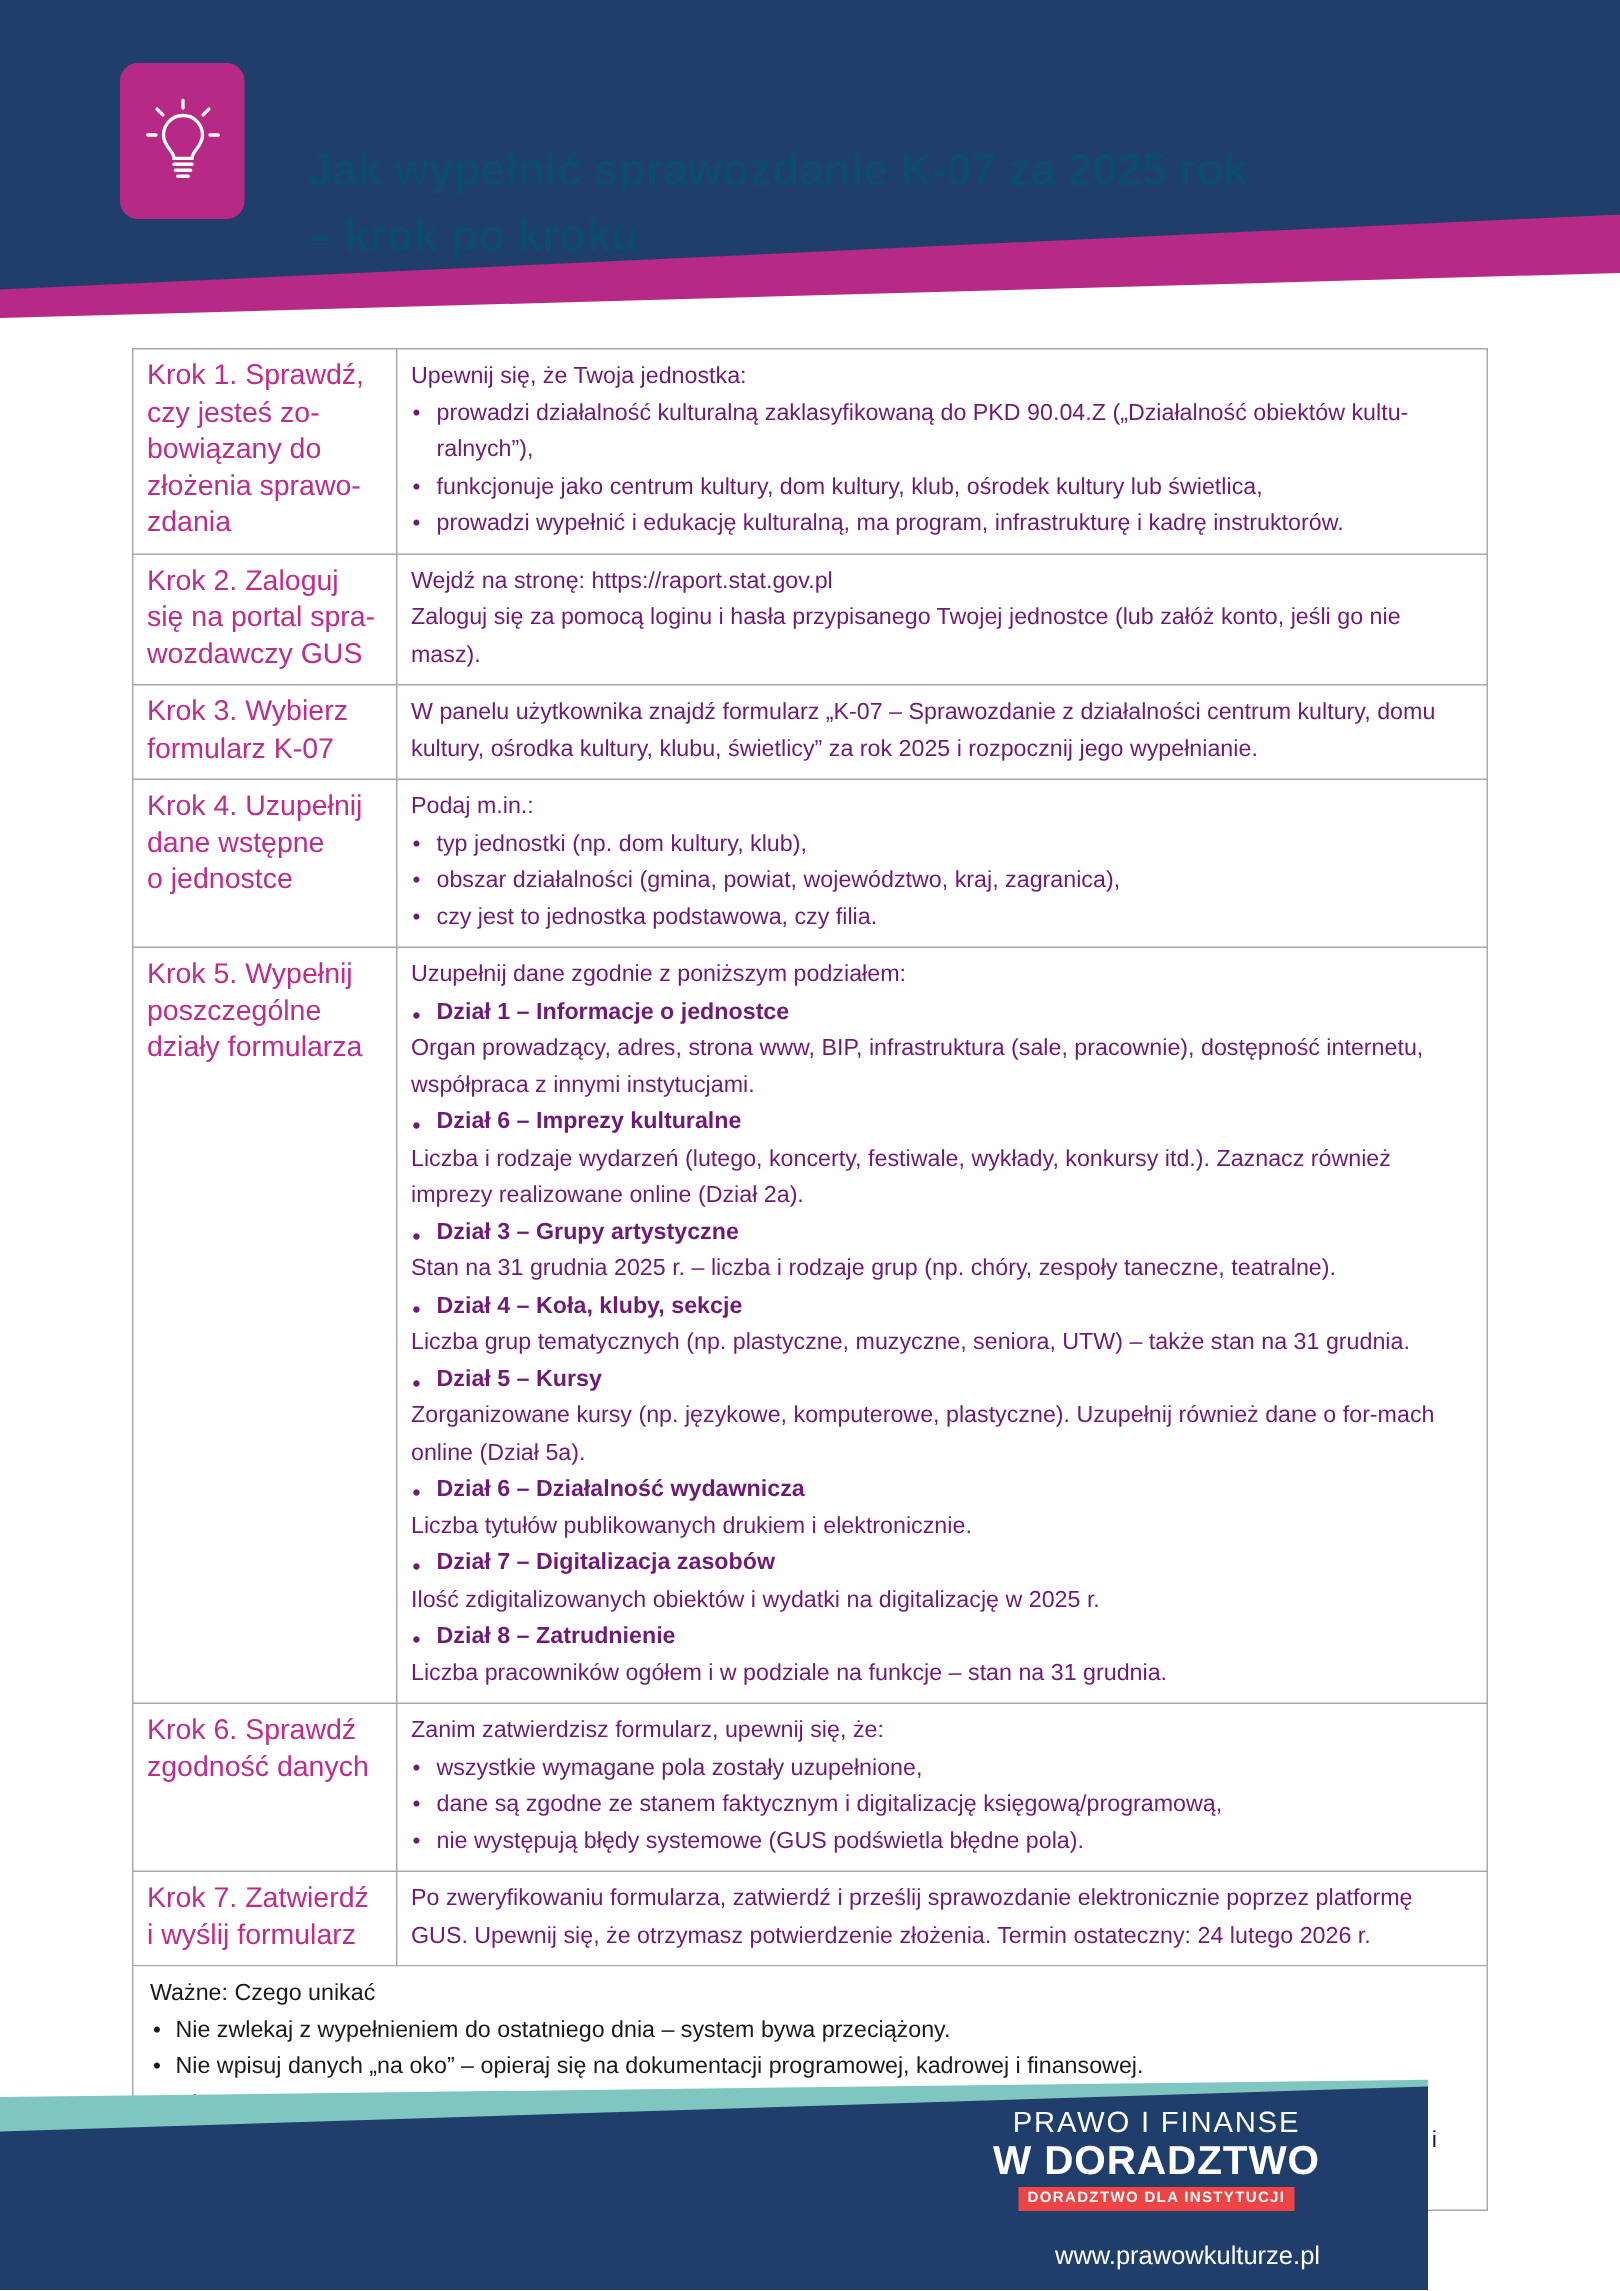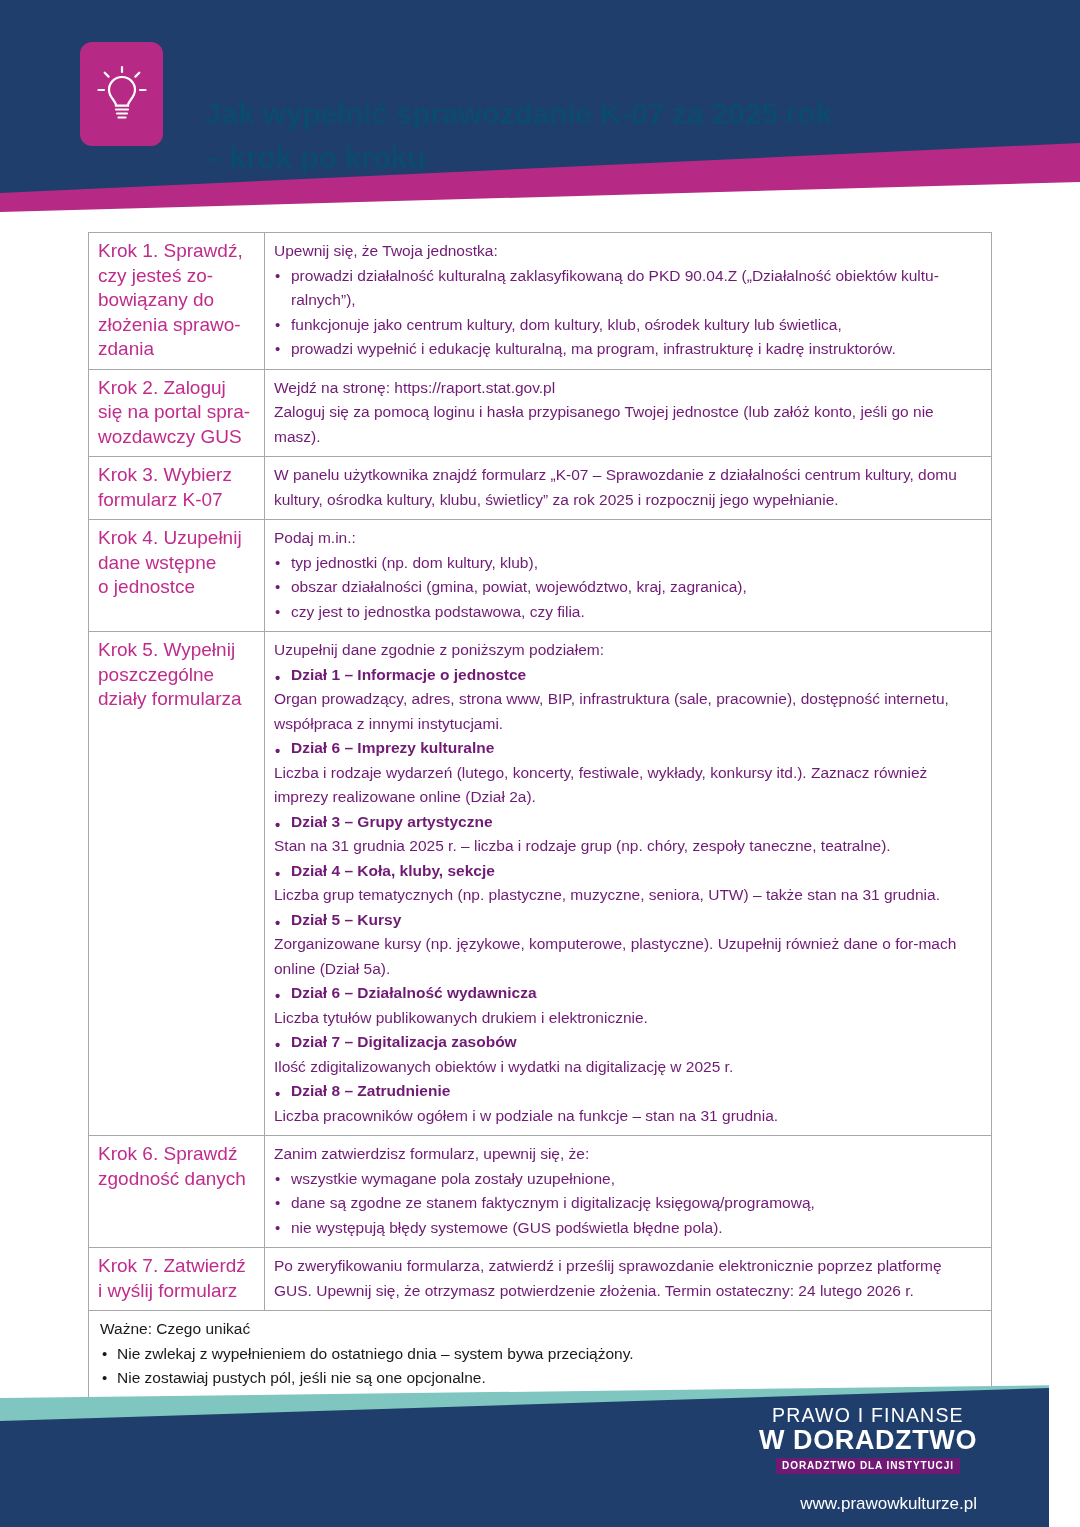--- a/index.html
+++ b/index.html
@@ -144,21 +144,21 @@
     background: #ffffff;
   }
   .warn-box ul.bul > li::before { left: 2px; }
   .tip b { font-weight: bold; }
 
   
   .footer {
     position: absolute;
     left: 0;
     top: 1385px;
-    width: 1049px;
+    width: 952px;
     height: 142px;
     overflow: hidden;
   }
   .footer-teal {
     position: absolute;
     left: 0; top: 0;
     width: 1080px; height: 142px;
     background: #7FC6C0;
     clip-path: polygon(0 13px, 1080px 0, 1080px 40px, 0 60px);
   }
@@ -185,21 +185,21 @@
     font-weight: normal;
   }
   .logo-l2 {
     font-size: 27px;
     font-weight: bold;
     letter-spacing: 0.6px;
     line-height: 29px;
   }
   .logo-badge {
     margin-top: 1px;
-    background: #701a75;
+    background: #ef4444;
     color: #ffffff;
     font-size: 10px;
     font-weight: bold;
     letter-spacing: 0.9px;
     padding: 2.5px 6px 3px 6px;
     display: inline-block;
   }
   .footer-url {
     position: absolute;
     z-index: 4;
@@ -338,21 +338,20 @@
         <td class="step-body">Po zweryfikowaniu formularza, zatwierdź i prześlij sprawozdanie elektronicznie poprzez platformę GUS. Upewnij się, że otrzymasz potwierdzenie złożenia. Termin ostateczny: 24 lutego 2026 r.</td>
       </tr>
 
     </tbody>
   </table>
 
   <div class="warn-box">
     <span class="line">Ważne: Czego unikać</span>
     <ul class="bul">
       <li>Nie zwlekaj z wypełnieniem do ostatniego dnia – system bywa przeciążony.</li>
-      <li>Nie zostawiaj pustych pól, jeśli nie są one opcjonalne.</li>
       <li>Nie wpisuj danych „na oko” – opieraj się na dokumentacji programowej, kadrowej i finansowej.</li>
       <li>Nie pomijaj działalności online – to osobna sekcja obowiązkowa od kilku lat.</li>
     </ul>
     <div class="tip"><b>Wskazówka:</b><span> Skorzystaj z </span><b>objaśnień GUS</b><span> do formularza – znajdziesz tam szczegółowe instrukcje dotyczące każdej rubryki i przykłady wypełnienia.</span></div>
   </div>
 </div>
 
 <div class="footer">
   <div class="footer-teal"></div>
   <div class="footer-navy"></div>

